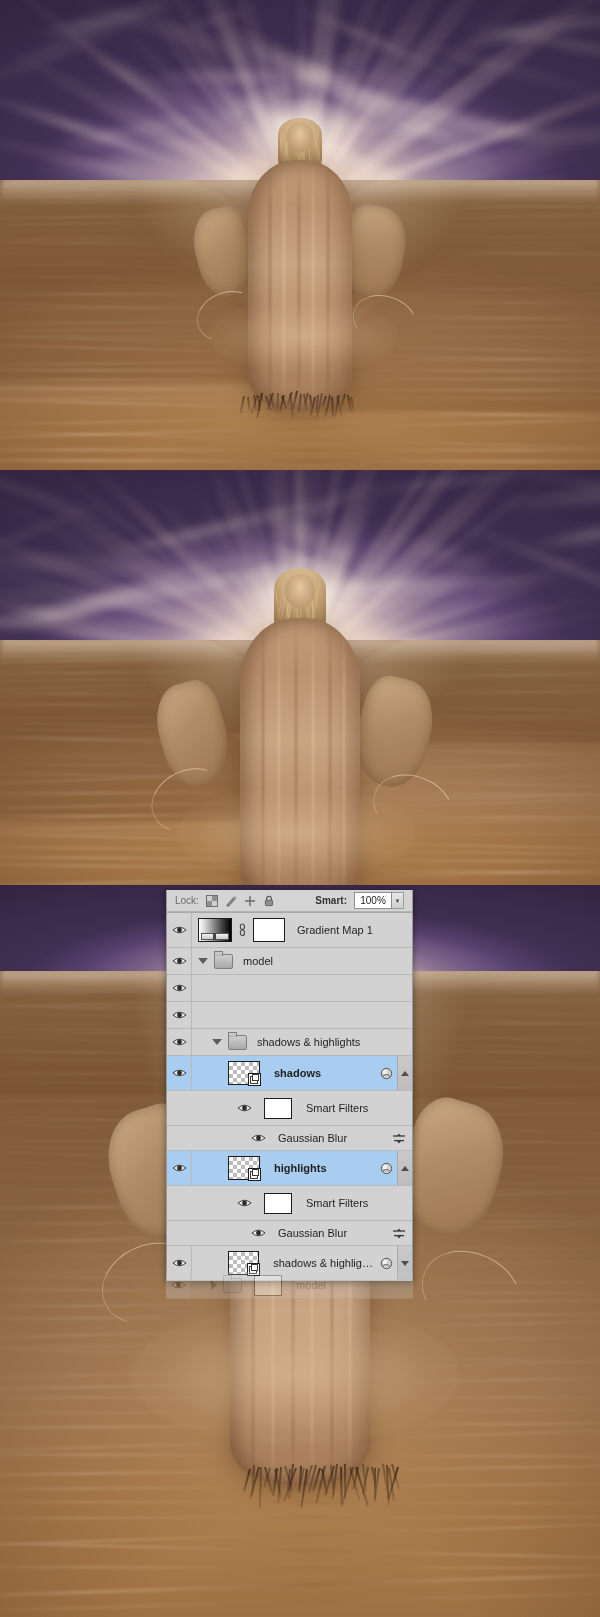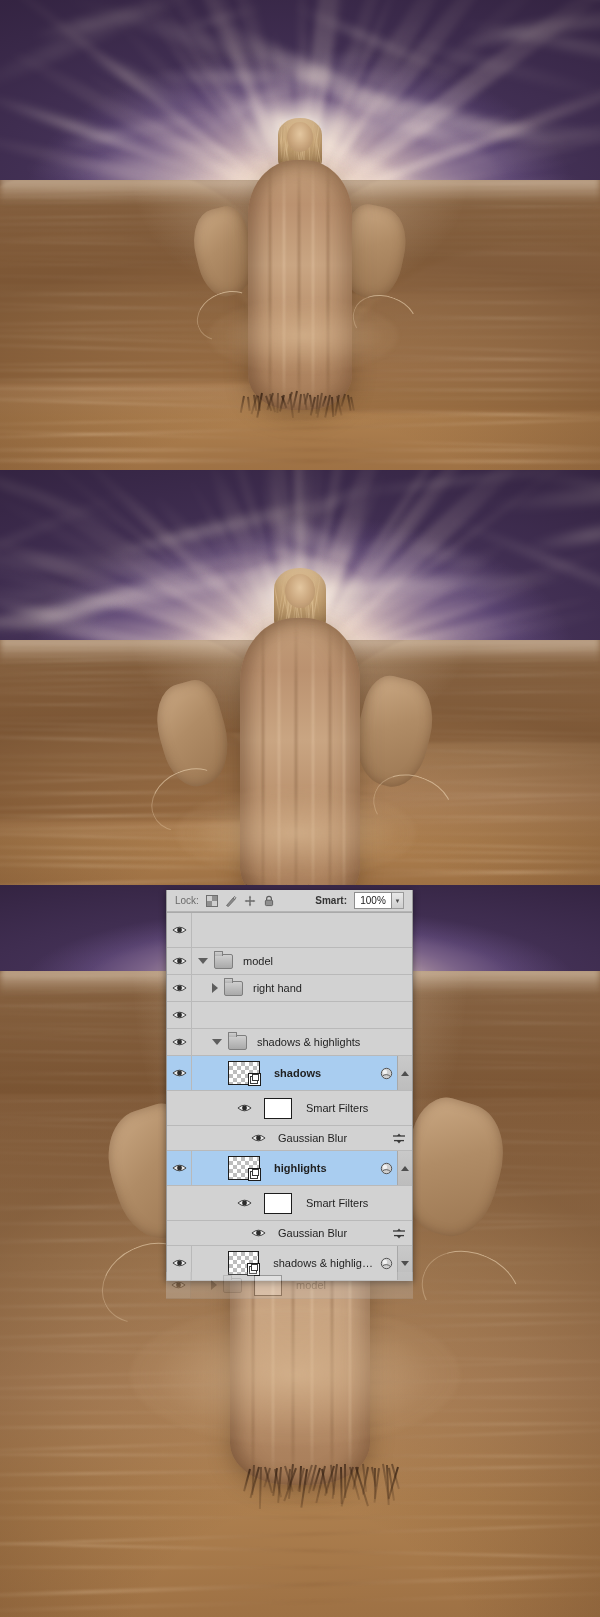--- a/index.html
+++ b/index.html
@@ -910,20 +910,31 @@
 
     <div class="pp-list">
 
       <div class="lr tall">
         <div class="eye-cell">
           <svg class="eye" viewBox="0 0 16 10">
             <path d="M1 5 Q8 -1 15 5 Q8 11 1 5 Z" fill="#ececec" stroke="#3a3a3a" stroke-width="1"></path>
             <circle cx="8" cy="5" r="2.6" fill="#2b2b2b"></circle>
           </svg>
         </div>
+        <div class="lr-body">
+          <div class="thumb-grad">
+              <div class="gbar"></div>
+            </div>
+          <svg class="link-ico" viewBox="0 0 9 14">
+            <rect x="2.4" y="1" width="4" height="5.5" rx="2" fill="none" stroke="#4a4a4a" stroke-width="1.2"></rect>
+            <rect x="2.4" y="7" width="4" height="5.5" rx="2" fill="none" stroke="#4a4a4a" stroke-width="1.2"></rect>
+          </svg>
+          <div class="thumb-white"></div>
+          <span class="lname" style="margin-left:6px">Gradient Map 1</span>
+        </div>
       </div>
 
       <div class="lr">
         <div class="eye-cell">
           <svg class="eye" viewBox="0 0 16 10">
             <path d="M1 5 Q8 -1 15 5 Q8 11 1 5 Z" fill="#ececec" stroke="#3a3a3a" stroke-width="1"></path>
             <circle cx="8" cy="5" r="2.6" fill="#2b2b2b"></circle>
           </svg>
         </div>
         <div class="lr-body">
@@ -932,25 +943,20 @@
           <span class="lname" style="margin-left:4px">model</span>
         </div>
       </div>
 
       <div class="lr">
         <div class="eye-cell">
           <svg class="eye" viewBox="0 0 16 10">
             <path d="M1 5 Q8 -1 15 5 Q8 11 1 5 Z" fill="#ececec" stroke="#3a3a3a" stroke-width="1"></path>
             <circle cx="8" cy="5" r="2.6" fill="#2b2b2b"></circle>
           </svg>
-        </div>
-        <div class="lr-body indent-1">
-          <span class="tri right"></span>
-          <span class="folder"></span>
-          <span class="lname" style="margin-left:4px">right hand</span>
         </div>
       </div>
 
       <div class="lr">
         <div class="eye-cell">
           <svg class="eye" viewBox="0 0 16 10">
             <path d="M1 5 Q8 -1 15 5 Q8 11 1 5 Z" fill="#ececec" stroke="#3a3a3a" stroke-width="1"></path>
             <circle cx="8" cy="5" r="2.6" fill="#2b2b2b"></circle>
           </svg>
         </div>

